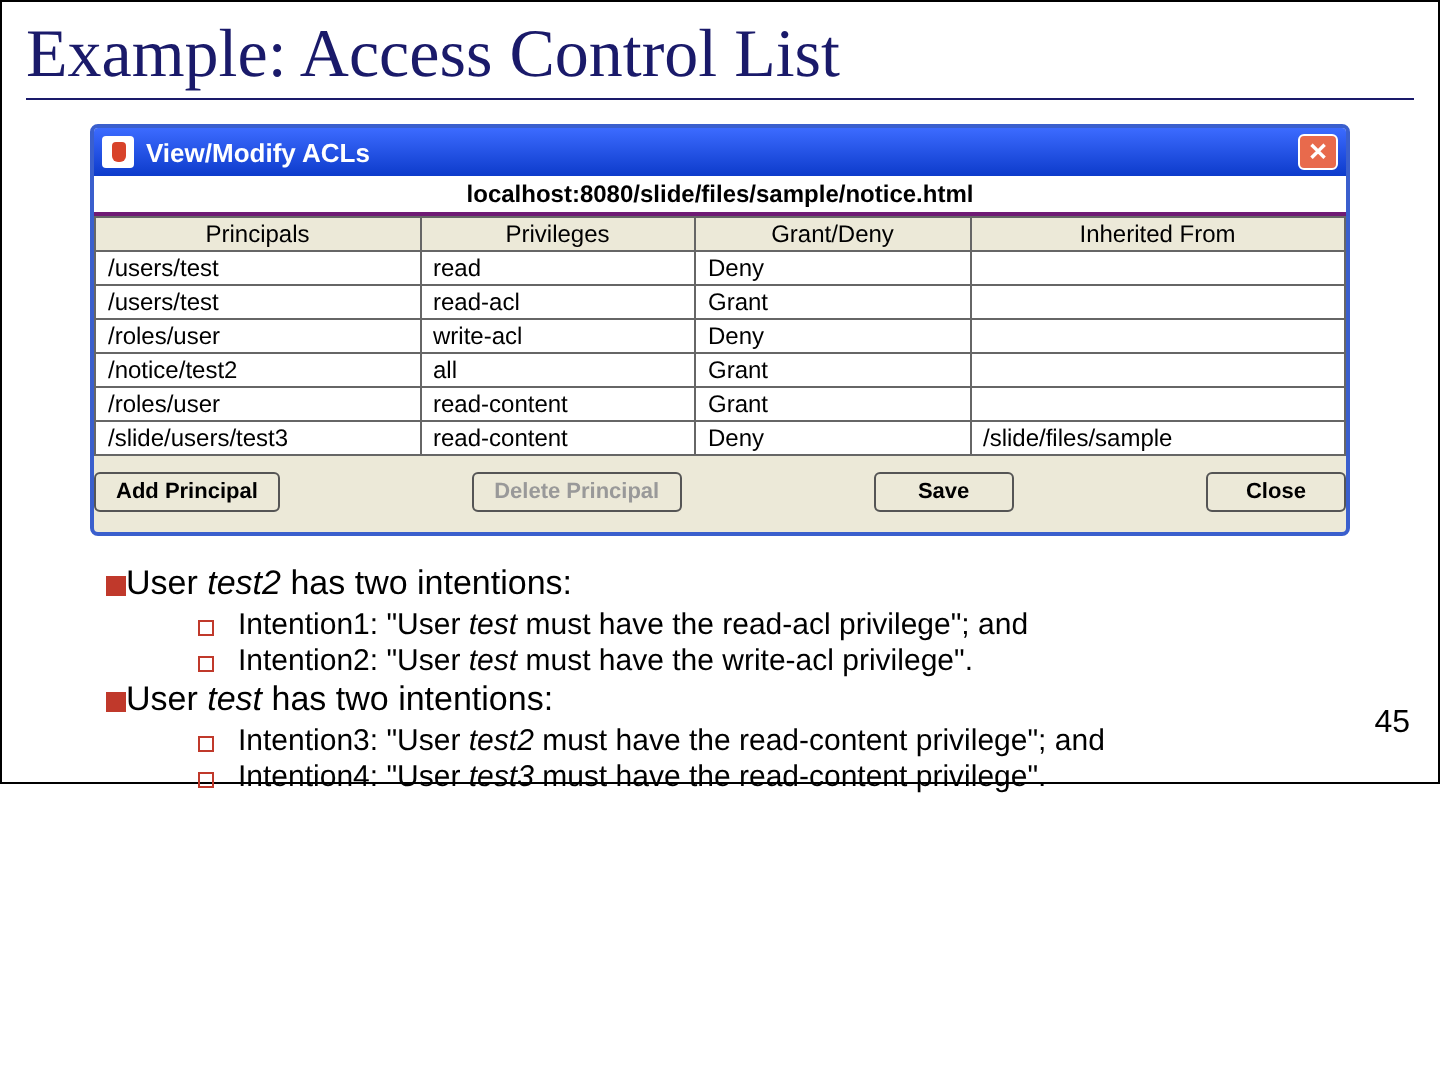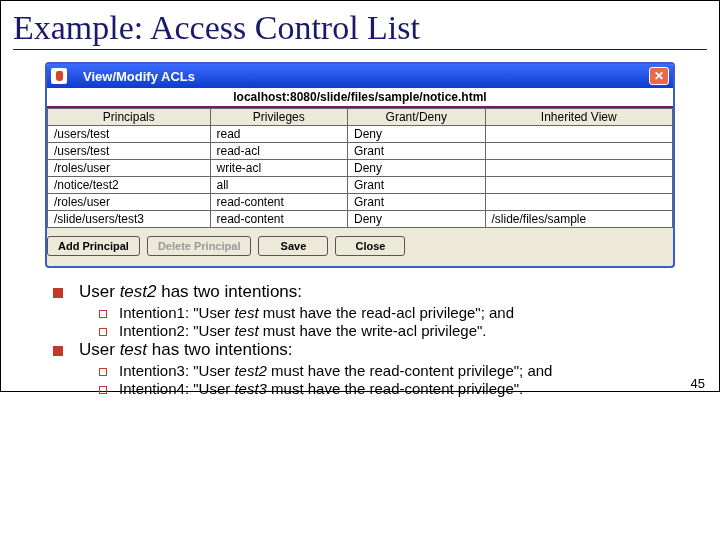--- a/index.html
+++ b/index.html
@@ -36,21 +36,21 @@
     background: #ece9d8;
     border-radius: 4px;
     overflow: hidden;
   }
   .acl-titlebar {
     background: linear-gradient(#3c6bff, #0d3bcb);
     height: 24px;
     display: flex;
     align-items: center;
     padding: 0 4px;
-    gap: 16px;
+    gap: 6px;
   }
   .java-icon {
     width: 16px; height: 16px;
     background: #fff;
     border-radius: 2px;
     display: flex; align-items:center; justify-content:center;
   }
   .java-icon::after {
     content: "";
     width: 7px; height: 10px;
@@ -91,55 +91,55 @@
     white-space:nowrap;
     overflow:hidden;
   }
   .acl-table th {
     background:#ece9d8;
     text-align:center;
     font-weight:normal;
   }
   .btn-row {
     display:flex;
-    justify-content:flex-start;
+    justify-content:space-between;
     gap: 7px;
     padding: 8px 0 10px 0;
   }
   .btn {
     font-size:11px;
     font-weight:bold;
     padding: 3px 10px;
     background:#ece9d8;
     border:1px solid #555;
     border-radius:3px;
     min-width:70px;
     text-align:center;
   }
   .btn.disabled { color:#999; }
   .bullets {
     margin: 14px 32px 0 52px;
     font-family: Arial, sans-serif;
     font-size: 17px;
   }
   .b1 {
-    display:flex; gap:16px; margin-bottom:2px;
+    display:flex; margin-bottom:2px;
   }
   .sq {
     width:10px; height:10px; background:#c0392b; margin-top:6px; flex-shrink:0;
   }
   .b2 {
     display:flex; gap:12px; margin-left: 46px; font-size:15px; margin-bottom:1px;
   }
   .sq2 {
     width:8px; height:8px; border:1px solid #c0392b; margin-top:6px; flex-shrink:0;
   }
   .page-num {
-    position:absolute; bottom:0; right:14px;
-    font-size:13px;
+    position:absolute; bottom:20px; right:14px;
+    font-size:16px;
   }
   em.i { font-style: italic; }
 </style>
 </head>
 <body>
 
 <div class="slide">
   <div class="title-wrap">
     <div class="title">Example: Access Control List</div>
     <div class="title-underline"></div>
@@ -157,21 +157,21 @@
           <col style="width:26%">
           <col style="width:22%">
           <col style="width:22%">
           <col style="width:30%">
         </colgroup>
       <thead>
           <tr>
         <th>Principals</th>
         <th>Privileges</th>
         <th>Grant/Deny</th>
-        <th>Inherited View</th>
+        <th>Inherited From</th>
       </tr>
         </thead>
       <tbody>
         <tr>
             <td>/users/test</td>
             <td>read</td>
             <td>Deny</td>
             <td></td>
           </tr>
         <tr>

